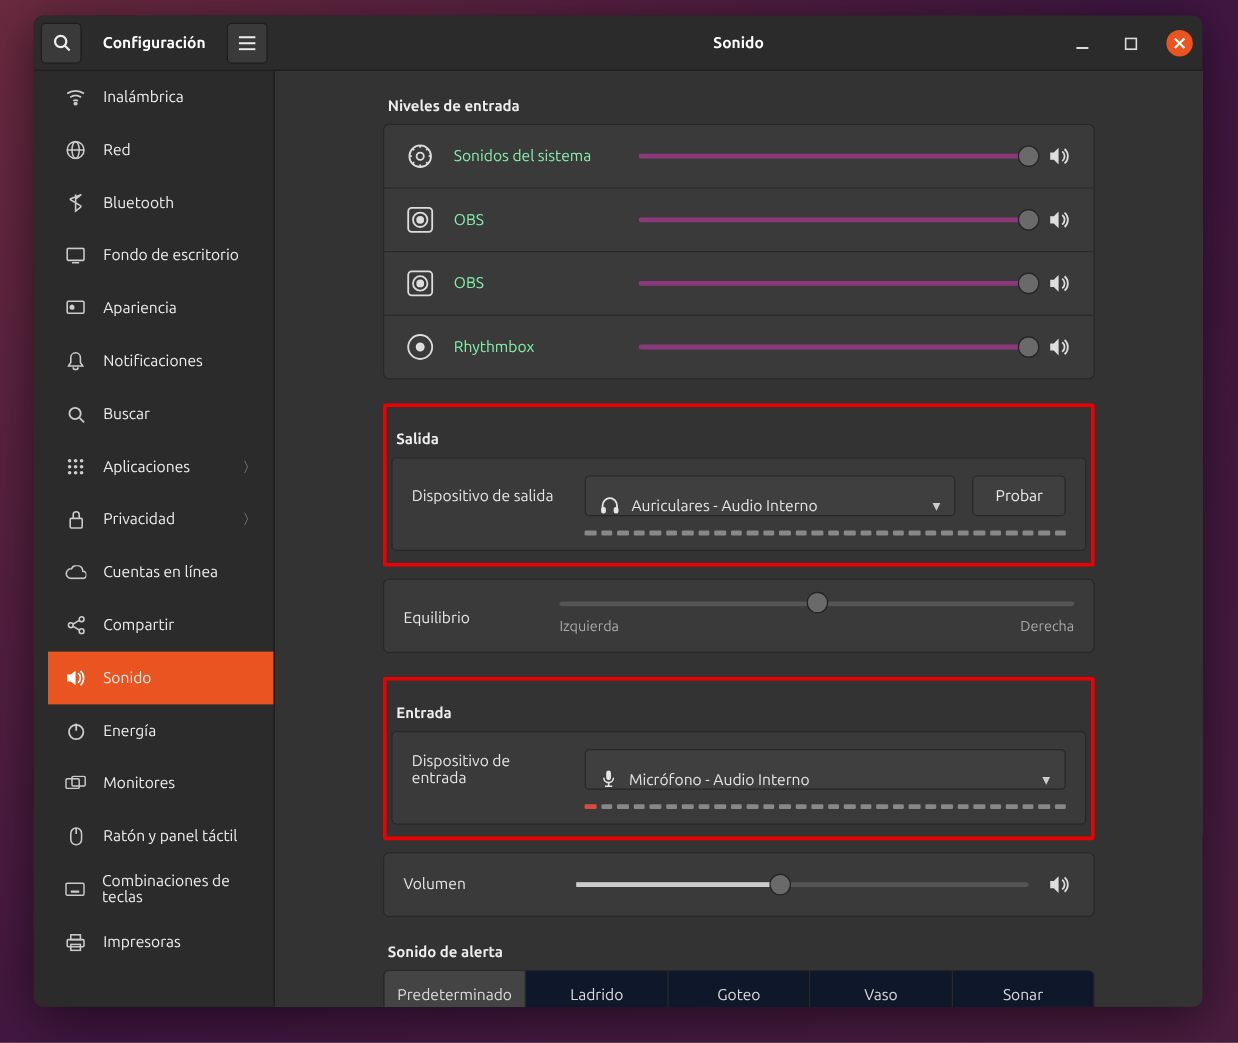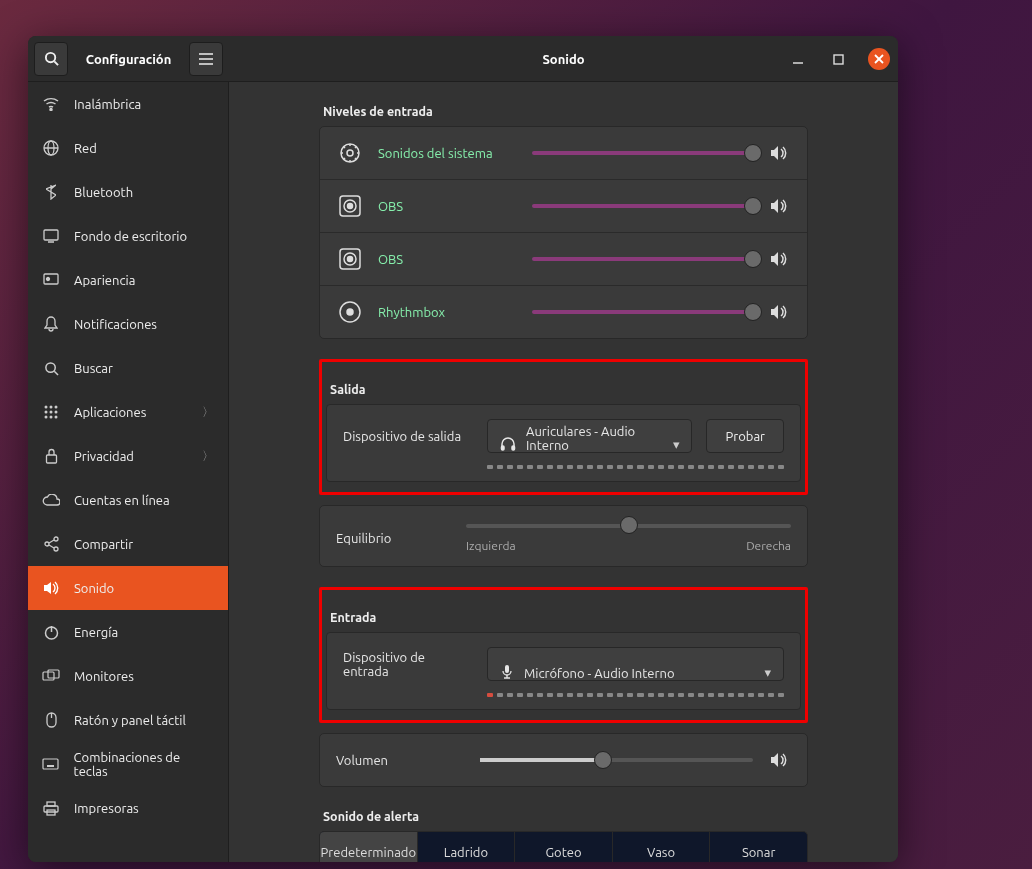--- a/index.html
+++ b/index.html
@@ -2,21 +2,21 @@
 <html><head>
 <meta charset="utf-8">
 <style>
   * { box-sizing: border-box; margin: 0; padding: 0; font-family: Ubuntu, "Segoe UI", sans-serif; }
   body {
     width: 1032px; height: 869px;
     background: linear-gradient(135deg, #6b2a3f 0%, #3f1640 50%, #4a1d3f 100%);
     overflow: hidden;
   }
   .window {
-    position: absolute; left: 28px; top: 36px; width: 870px; height: 826px;
+    position: absolute; left: 28px; top: 13px; width: 974px; height: 826px;
     background: #2b2b2b;
     border-radius: 8px;
     box-shadow: 0 8px 40px rgba(0,0,0,.5);
     display: flex; flex-direction: column;
     overflow: hidden;
   }
   .titlebar {
     height: 46px; background: #2b2b2b;
     border-bottom: 1px solid #1e1e1e;
     display: flex; align-items: center; position: relative;
@@ -45,20 +45,21 @@
   }
   .win-close {
     width: 22px; height: 22px; border-radius: 50%; background: #e95420;
     display: flex; align-items: center; justify-content: center; color: #fff;
   }
   .win-body { flex: 1; display: flex; overflow: hidden; }
   .sidebar {
     width: 201px; background: #2b2b2b;
     border-right: 1px solid #1e1e1e;
     overflow-y: auto;
+    padding-left: 12px;
   }
   .side-item {
     height: 44px; display: flex; align-items: center; gap: 14px;
     padding: 0 14px; color: #eee; font-size: 13px; cursor: pointer;
   }
   .side-item.active { background: #e95420; }
   .side-item .ico { width: 18px; height: 18px; display: flex; align-items: center; justify-content: center; color: #ccc; }
   .side-item.active .ico { color: #fff; }
   .side-item .chev { margin-left: auto; color: #999; font-size: 12px; }
   .content {

